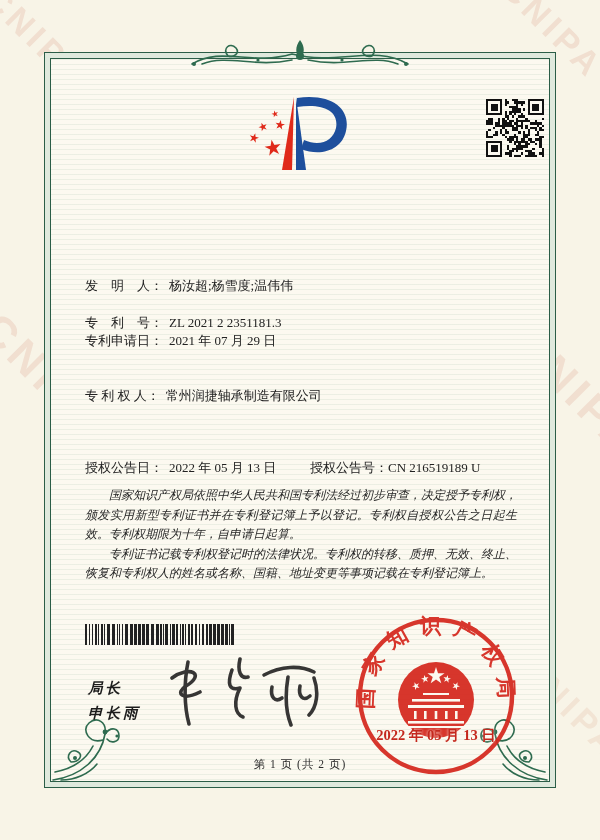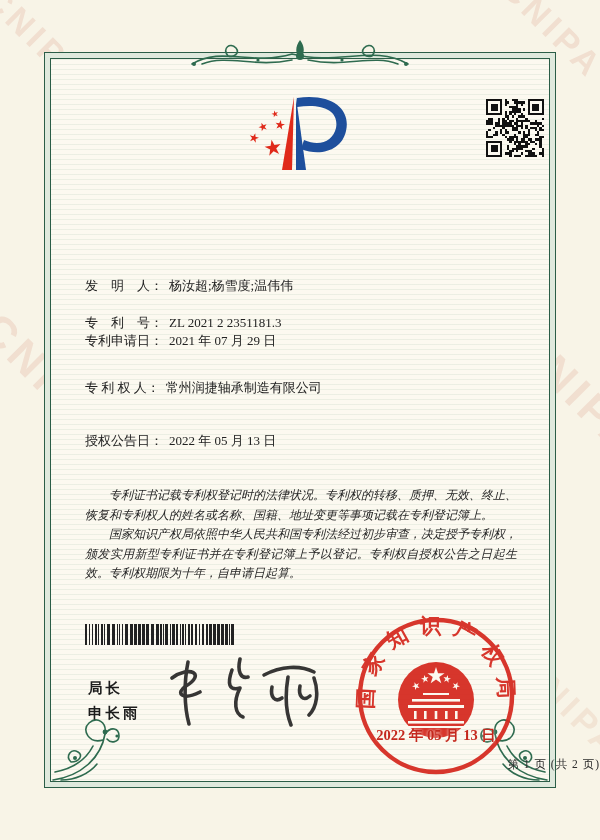--- a/index.html
+++ b/index.html
@@ -36,40 +36,40 @@
   .cert-no{position:absolute;left:78px;top:94px;font-size:12.5px;color:#2b2b2b;letter-spacing:1px;white-space:pre;}
   .logo{position:absolute;left:233px;top:94px;}
   .qr{position:absolute;left:486px;top:99px;width:58px;height:58px;}
   .title{position:absolute;left:0;top:174px;width:100%;text-align:center;
          font-size:29px;font-weight:700;color:#161616;letter-spacing:9px;white-space:nowrap;}
 
   .row{position:absolute;left:85px;font-size:13px;color:#222;white-space:pre;}
   .row .lbl{display:inline-block;white-space:pre;}
   .row .val{padding-left:6px;}
   .r0{top:241px;} .r1{top:277px;} .r2{top:314px;} .r3{top:332px;}
-  .r4{top:379px;} .r5{top:423px;} .r6{top:432px;}
+  .r4{top:387px;} .r5{top:423px;} .r6{top:459px;}
   .r7{position:absolute;left:310px;top:459px;font-size:13px;color:#222;white-space:pre;}
 
   .body-text{position:absolute;left:85px;top:486px;width:432px;font-size:12px;
              line-height:19.5px;color:#262626;font-style:italic;}
   .body-text p{margin:0;text-indent:2em;text-align:justify;}
 
   .barcode{position:absolute;left:85px;top:624px;width:156px;height:21px;display:flex;align-items:stretch;}
   .barcode div{background:#222;}
 
   .official{position:absolute;left:88px;top:676px;font-family:"Liberation Sans",sans-serif;
-            font-weight:700;font-size:14.5px;color:#1c1c1c;letter-spacing:3px;line-height:25px;}
+            font-weight:700;font-size:14.5px;color:#1c1c1c;letter-spacing:3px;line-height:25px;font-style:italic;}
   .signature{position:absolute;left:148px;top:650px;}
 
   .seal{position:absolute;left:352px;top:612px;opacity:0.93;}
   .seal-date{position:absolute;left:352px;top:726px;width:168px;text-align:center;
              font-size:14.5px;font-weight:700;color:#c4281e;white-space:pre;
              text-shadow:0 0 3px rgba(252,249,240,0.9);}
 
-  .page-no{position:absolute;left:0;top:757px;width:100%;text-align:right;
+  .page-no{position:absolute;left:0;top:757px;width:100%;text-align:center;
            font-size:11.5px;color:#2b2b2b;letter-spacing:1px;white-space:pre;}
   .cont-note{position:absolute;left:0;top:796px;width:100%;text-align:center;
              font-size:12.5px;color:#262626;letter-spacing:3px;font-style:italic;}
 </style>
 </head>
 <body>
 
 <div class="paper">
 
   <div class="wm wm1">CNIPA</div>
@@ -377,24 +377,25 @@
       <rect x="1" y="19" width="5" height="5" fill="#fcf9f0"></rect>
       <rect x="2" y="20" width="3" height="3" fill="#111"></rect>
     </svg>
 
 
   <div class="row r1"><span class="lbl">发　明　人：</span><span class="val">杨汝超;杨雪度;温伟伟</span></div>
   <div class="row r2"><span class="lbl">专　利　号：</span><span class="val">ZL 2021 2 2351181.3</span></div>
   <div class="row r3"><span class="lbl">专利申请日：</span><span class="val">2021 年 07 月 29 日</span></div>
   <div class="row r4"><span class="lbl">专 利 权 人：</span><span class="val">常州润捷轴承制造有限公司</span></div>
   <div class="row r6"><span class="lbl">授权公告日：</span><span class="val">2022 年 05 月 13 日</span></div>
+  <div class="r7"><span class="lbl">授权公告号：</span><span class="val">CN 216519189 U</span></div>
 
   <div class="body-text">
+    <p>国家知识产权局依照中华人民共和国专利法经过初步审查，决定授予专利权，颁发实用新型专利证书并在专利登记簿上予以登记。专利权自授权公告之日起生效。专利权期限为十年，自申请日起算。</p>
     <p>专利证书记载专利权登记时的法律状况。专利权的转移、质押、无效、终止、恢复和专利权人的姓名或名称、国籍、地址变更等事项记载在专利登记簿上。</p>
-    <p>国家知识产权局依照中华人民共和国专利法经过初步审查，决定授予专利权，颁发实用新型专利证书并在专利登记簿上予以登记。专利权自授权公告之日起生效。专利权期限为十年，自申请日起算。</p>
   </div>
 
   <div class="barcode">
       <div style="width: 2px; margin-right: 2px; flex: 0 0 auto;"></div>
       <div style="width: 1px; margin-right: 2px; flex: 0 0 auto;"></div>
       <div style="width: 1px; margin-right: 2px; flex: 0 0 auto;"></div>
       <div style="width: 2px; margin-right: 1px; flex: 0 0 auto;"></div>
       <div style="width: 1px; margin-right: 2px; flex: 0 0 auto;"></div>
       <div style="width: 2px; margin-right: 1px; flex: 0 0 auto;"></div>
       <div style="width: 1px; margin-right: 2px; flex: 0 0 auto;"></div>

